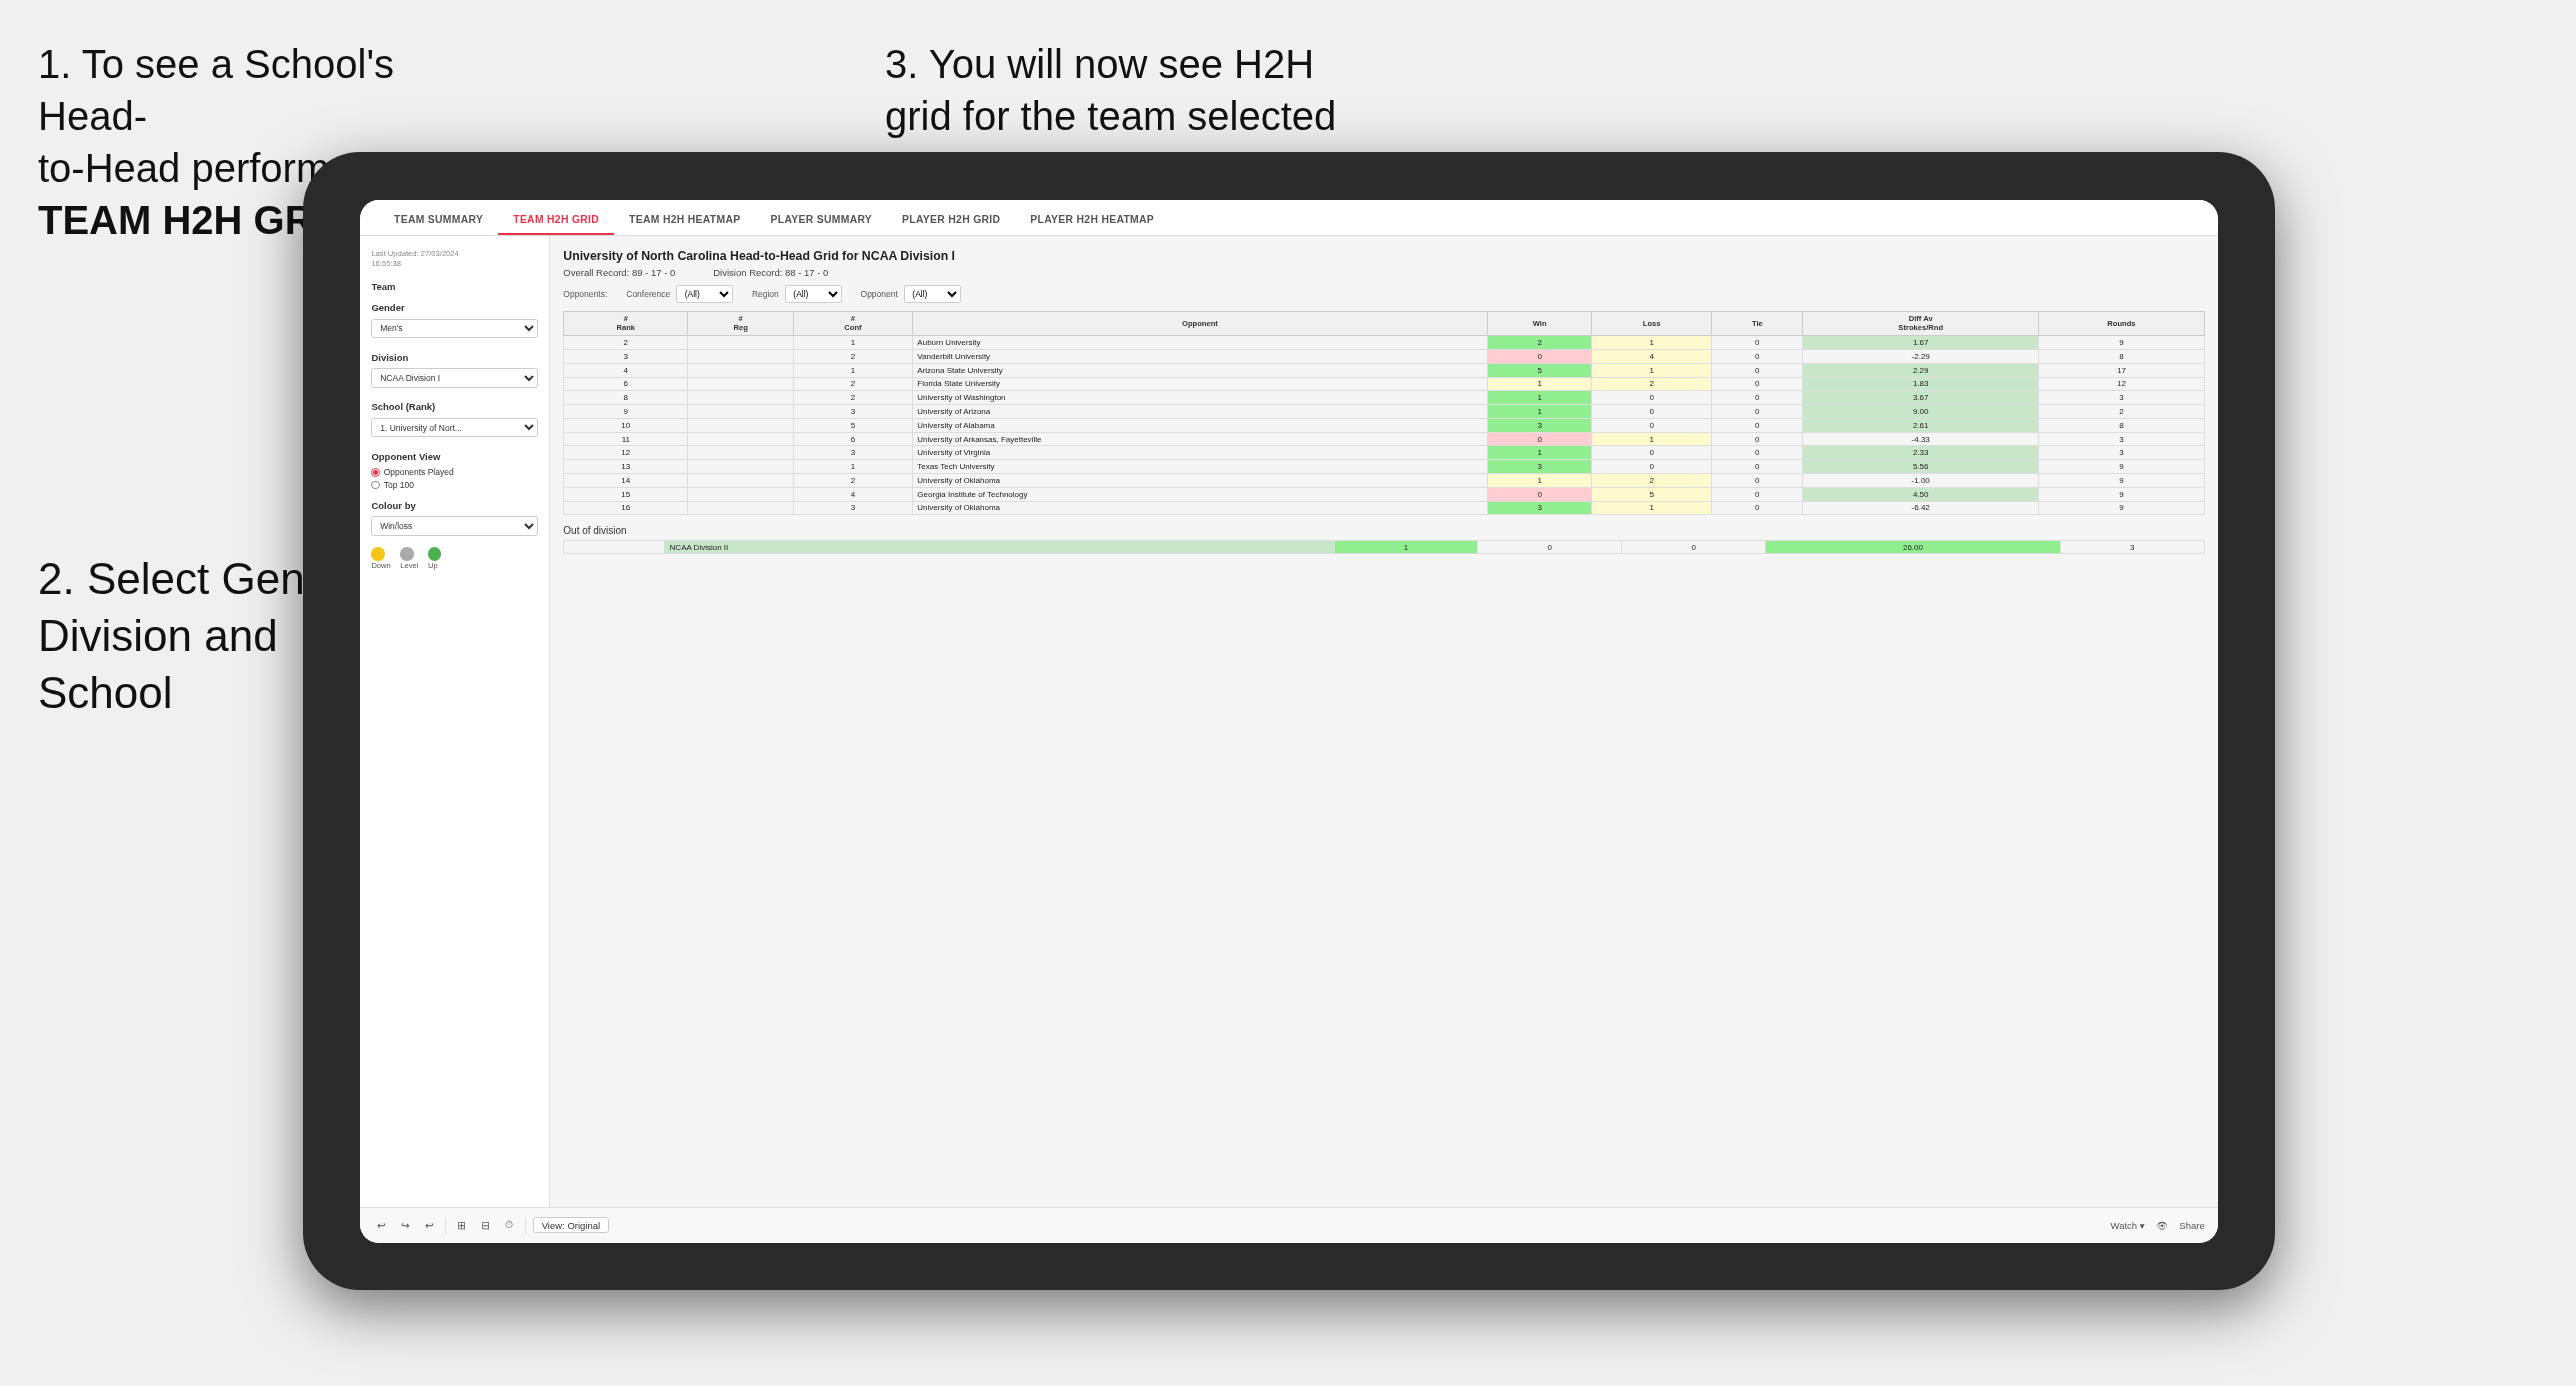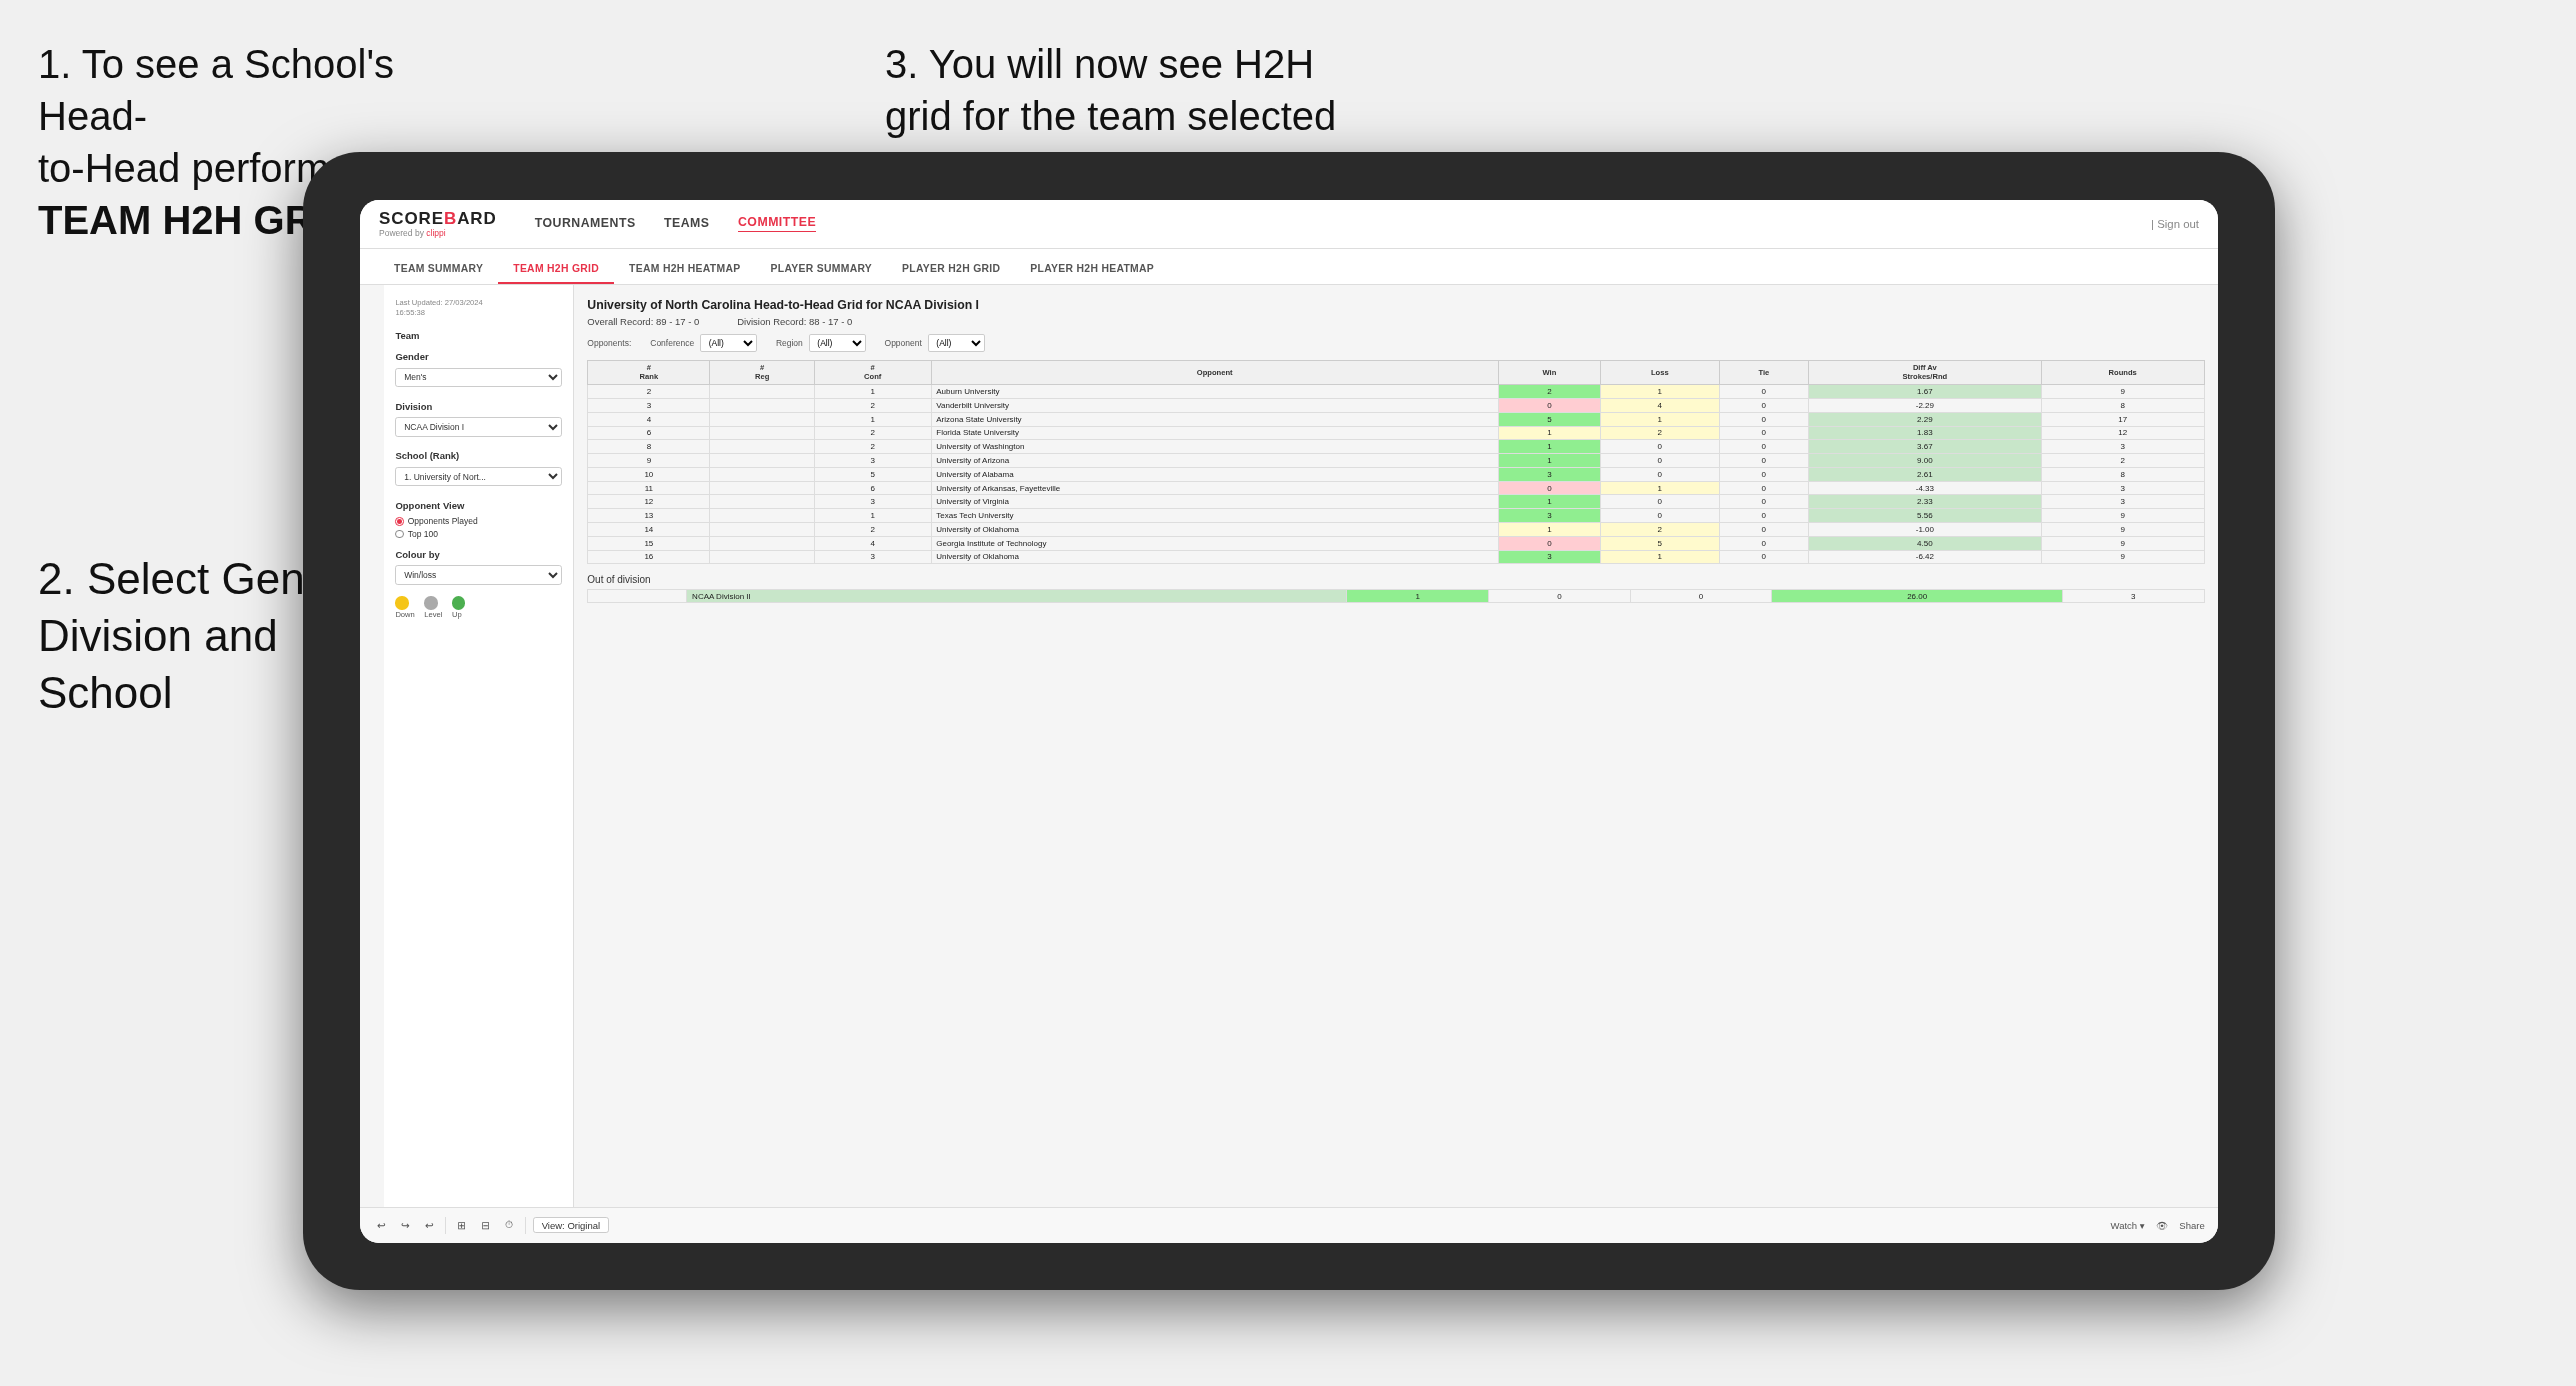--- a/index.html
+++ b/index.html
@@ -128,21 +128,20 @@
       color: #e8334a;
       border-bottom: 2.8px solid #e8334a;
     }
 
     
     .main-content {
       display: flex;
       flex: 1;
       background: #f5f5f5;
       overflow: hidden;
-      padding-left: 24px;
     }
 
     
     .sidebar {
       width: 190px;
       background: #fff;
       border-right: 0.9px solid #ddd;
       padding: 13.3px 11.4px;
       flex-shrink: 0;
       font-size: 9.5px;
@@ -377,34 +376,20 @@
     <marker id="arrowhead3" markerWidth="10" markerHeight="7" refX="10" refY="3.5" orient="auto">
       <polygon points="0 0, 10 3.5, 0 7" fill="#e8334a"></polygon>
     </marker>
   </defs>
   <path d="M 200 10 C 180 80, 130 200, 100 270" stroke="#e8334a" stroke-width="4" fill="none" marker-end="url(#arrowhead3)"></path>
 </svg>
 
 <div class="tablet">
   <div class="tablet-screen">
 
-    <div class="app-navbar">
-      <div class="logo-area">
-        <div>
-          <span class="logo-text">SCORE<span style="color:#e8334a;">B</span>ARD</span>
-          <span class="logo-powered">Powered by <span class="logo-clippi">clippi</span></span>
-        </div>
-      </div>
-      <div class="nav-links">
-        <a class="nav-link">TOURNAMENTS</a>
-        <a class="nav-link">TEAMS</a>
-        <a class="nav-link active">COMMITTEE</a>
-      </div>
-      <div class="sign-out">| <span>Sign out</span></div>
-    </div>
 
     <div class="sub-navbar">
       <div class="sub-nav-item">TEAM SUMMARY</div>
       <div class="sub-nav-item active">TEAM H2H GRID</div>
       <div class="sub-nav-item">TEAM H2H HEATMAP</div>
       <div class="sub-nav-item">PLAYER SUMMARY</div>
       <div class="sub-nav-item">PLAYER H2H GRID</div>
       <div class="sub-nav-item">PLAYER H2H HEATMAP</div>
     </div>
 

